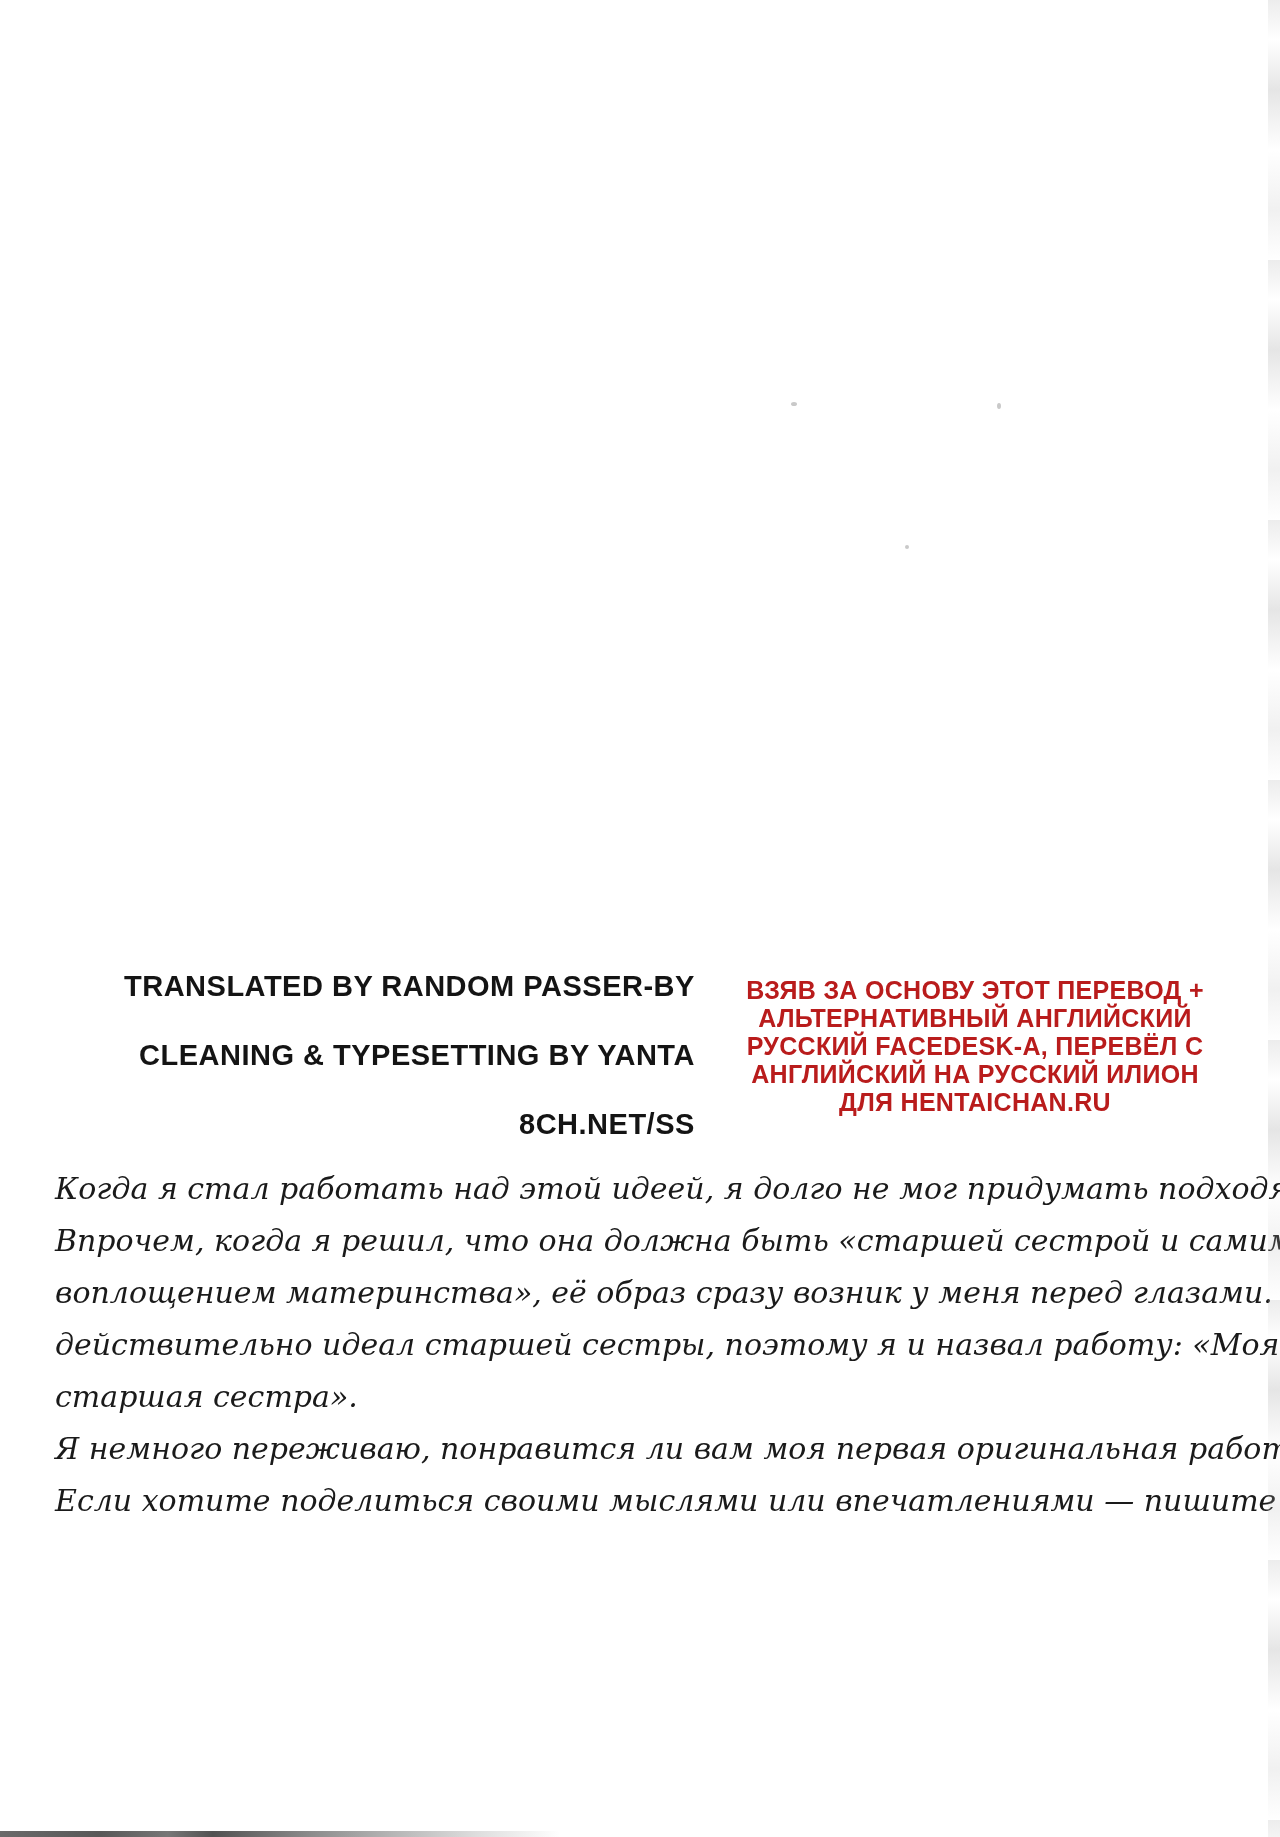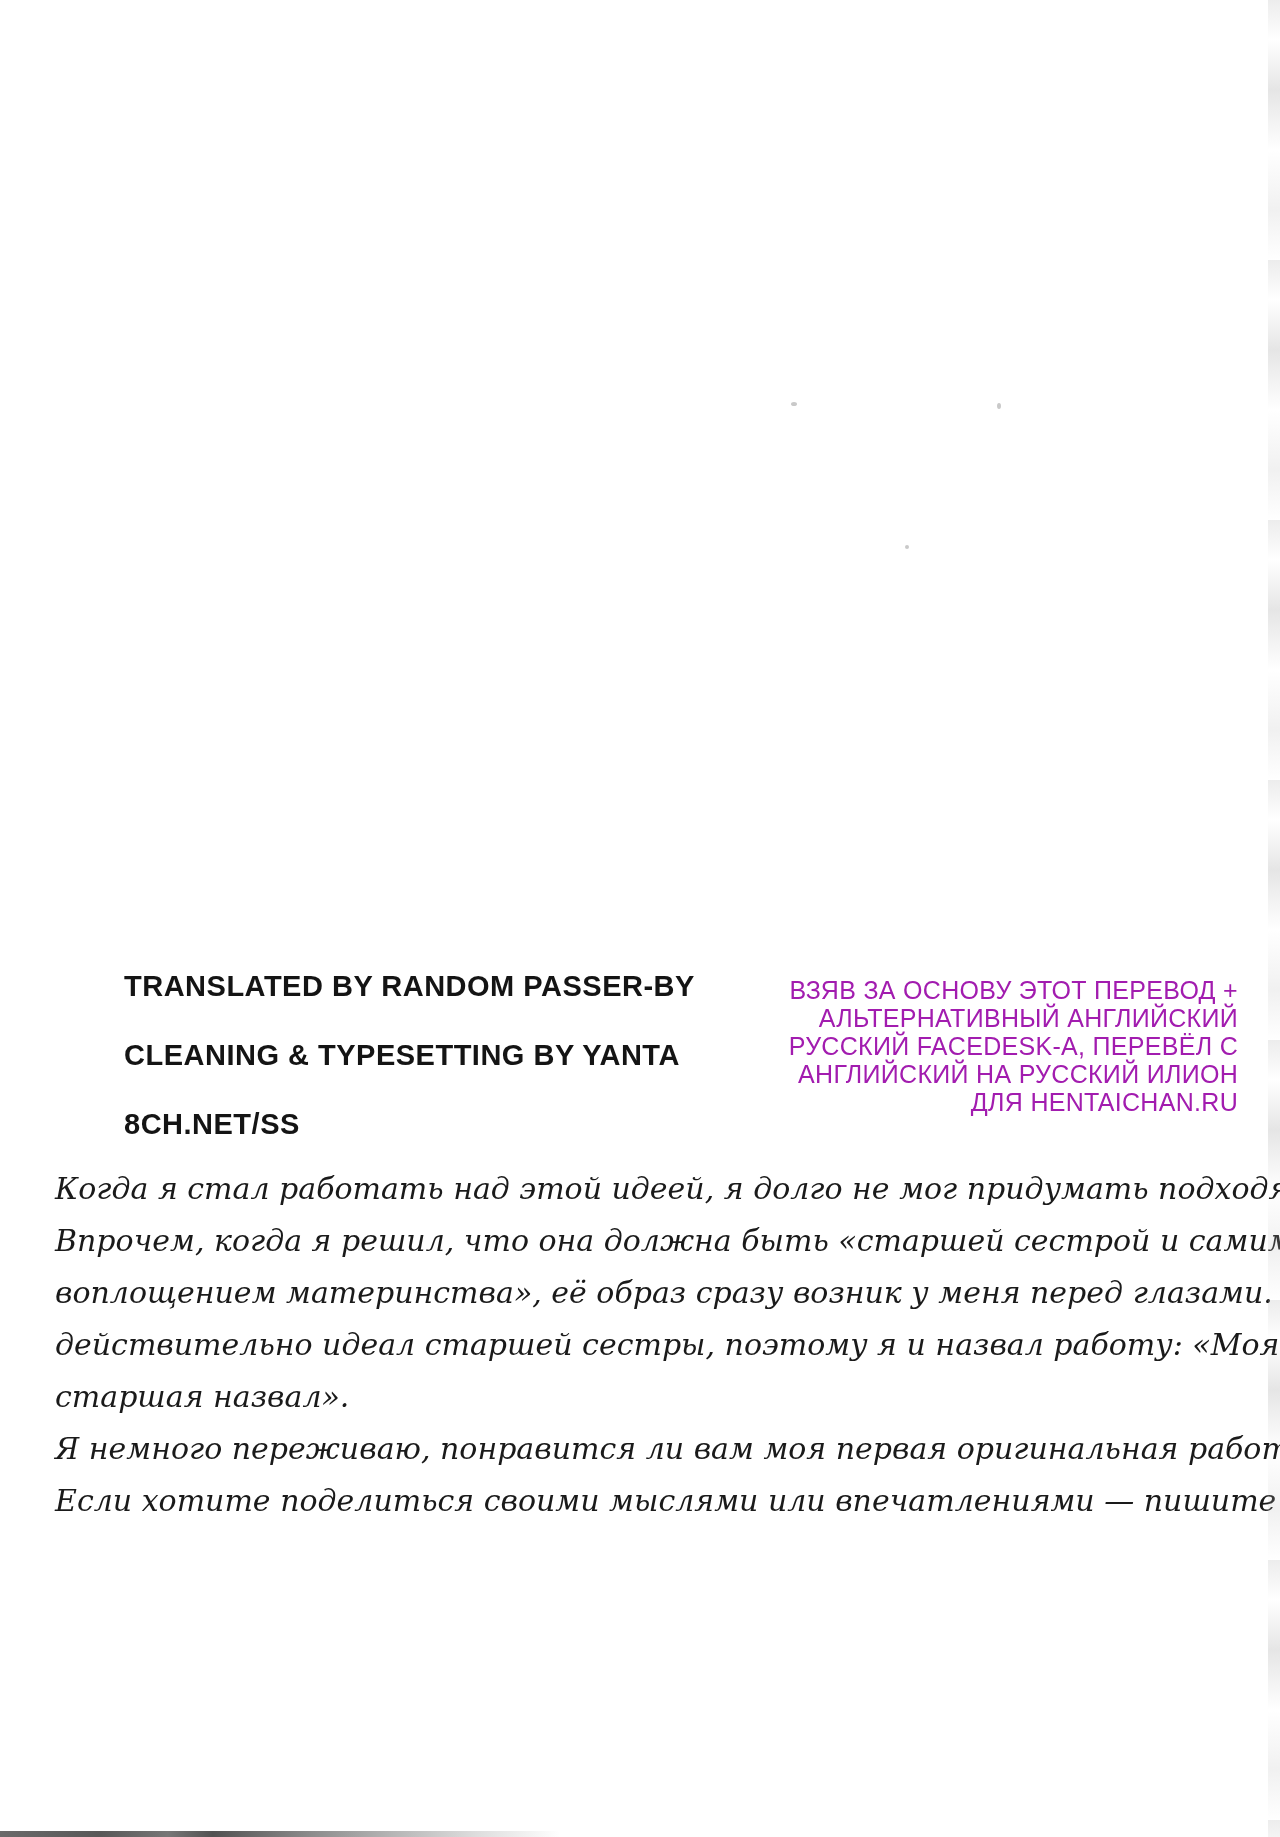--- a/index.html
+++ b/index.html
@@ -21,36 +21,37 @@
   .credits {
     position: absolute;
     left: 124px;
     top: 970px;
     font-family: "Liberation Sans", sans-serif;
     font-weight: bold;
     font-size: 29px;
     letter-spacing: 0.5px;
     color: #141414;
     white-space: nowrap;
+    text-align: right;
   }
   .credits .credit-line { margin-bottom: 36px; }
 
   
   .ru-note {
     position: absolute;
     left: 712px;
     top: 976px;
     width: 526px;
-    text-align: right;
+    text-align: center;
     font-family: "Liberation Sans", sans-serif;
-    font-weight: normal;
+    font-weight: bold;
     font-size: 25px;
     line-height: 28px;
     letter-spacing: 0.3px;
-    color: #a21caf;
+    color: #b91c1c;
     white-space: nowrap;
   }
 
   
   .afterword {
     position: absolute;
     left: 55px;
     top: 1163px;
     width: 1100px;
     font-family: "DejaVu Serif", serif;
@@ -129,21 +130,21 @@
     <div>РУССКИЙ FACEDESK-А, ПЕРЕВЁЛ С</div>
     <div>АНГЛИЙСКИЙ НА РУССКИЙ ИЛИОН</div>
     <div>ДЛЯ HENTAICHAN.RU</div>
   </div>
 
   <div class="afterword">
     <div>Когда я стал работать над этой идеей, я долго не мог придумать подходящую</div>
     <div>Впрочем, когда я решил, что она должна быть «старшей сестрой и самим</div>
     <div>воплощением материнства», её образ сразу возник у меня перед глазами. Она</div>
     <div>действительно идеал старшей сестры, поэтому я и назвал работу: «Моя</div>
-    <div>старшая назвал».</div>
+    <div>старшая сестра».</div>
     <div>Я немного переживаю, понравится ли вам моя первая оригинальная работа.</div>
     <div>Если хотите поделиться своими мыслями или впечатлениями — пишите</div>
   </div>
 
 
 
   <div class="scan-edge-right"></div>
   <div class="speck speck-1"></div>
   <div class="speck speck-2"></div>
   <div class="speck speck-3"></div>

